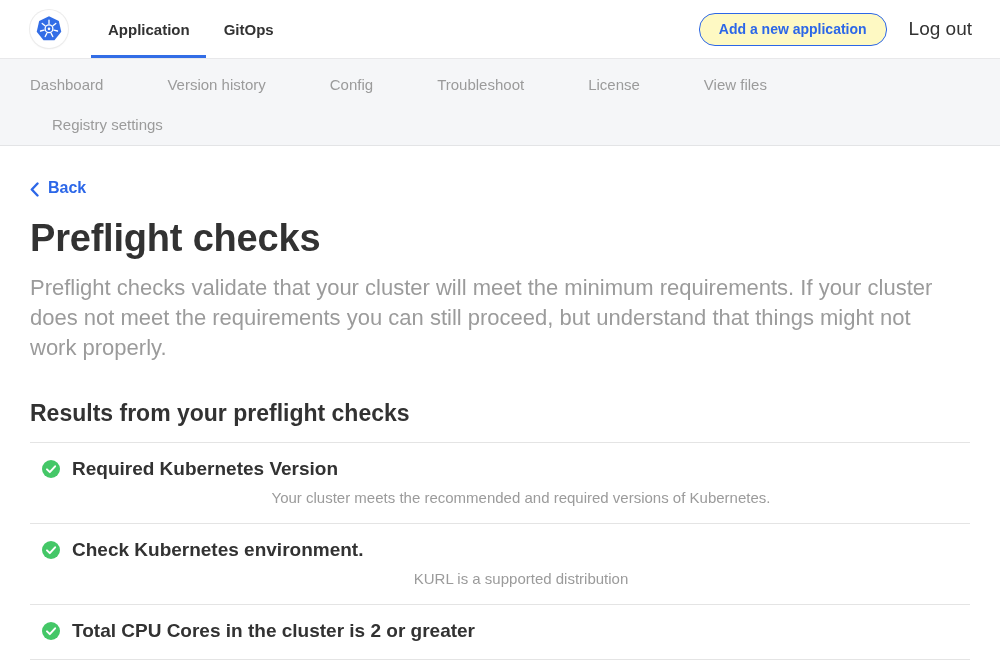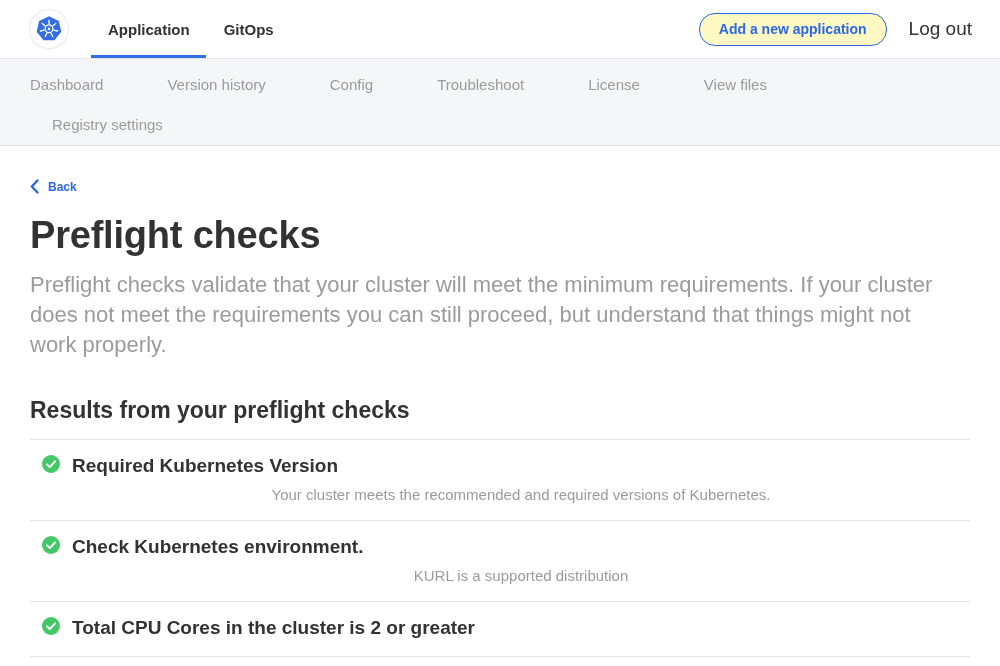--- a/index.html
+++ b/index.html
@@ -88,21 +88,21 @@
 
   
   .content { padding: 0 30px; }
 
   .back-link {
     margin-top: 33px;
     display: inline-flex;
     align-items: flex-end;
     gap: 9px;
     color: #2c67e8;
-    font-size: 12px;
+    font-size: 16px;
     font-weight: 700;
     cursor: pointer;
   }
   .page-title {
     margin: 16px 0 0;
     font-size: 38px;
     font-weight: 700;
     color: #323232;
     letter-spacing: -0.2px;
   }
@@ -121,21 +121,21 @@
   }
 
   .check-list {
     margin-top: 15px;
     border-top: 1px solid #e4e4e4;
   }
   .check-item {
     border-bottom: 1px solid #e4e4e4;
     padding: 15px 0 17px 12px;
   }
-  .check-title-row { display: flex; gap: 12px; }
+  .check-title-row { display: flex; align-items: center; gap: 12px; }
   .check-icon { width: 18px; height: 18px; flex: 0 0 18px; }
   .check-title {
     font-size: 19px;
     font-weight: 700;
     color: #323232;
   }
   .check-msg {
     margin: 9px 0 0 30px;
     font-size: 15px;
     color: #9b9b9b;

